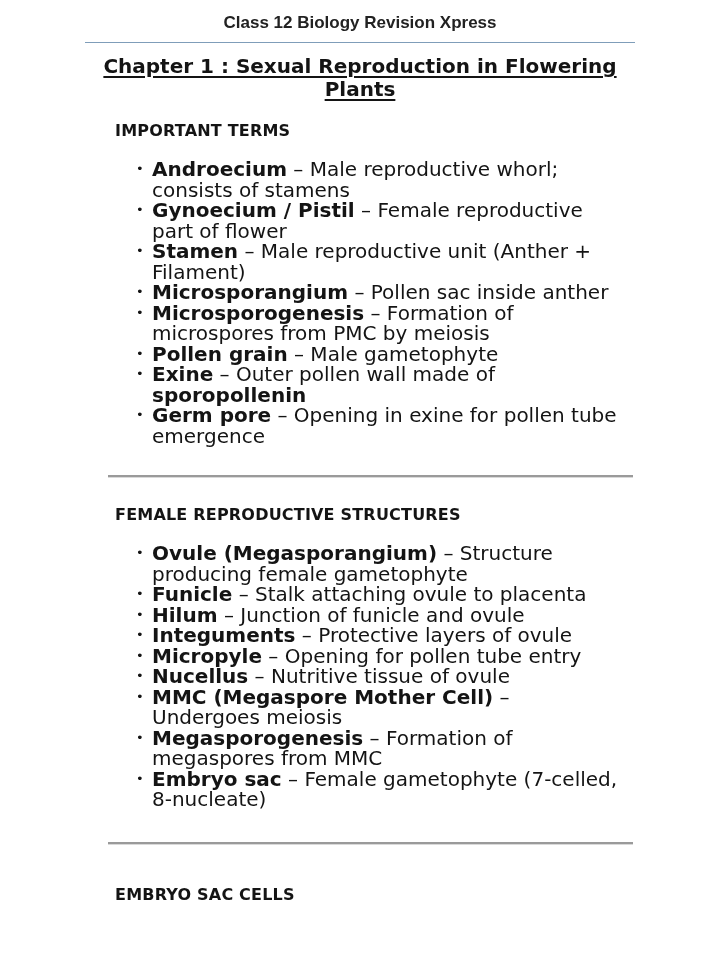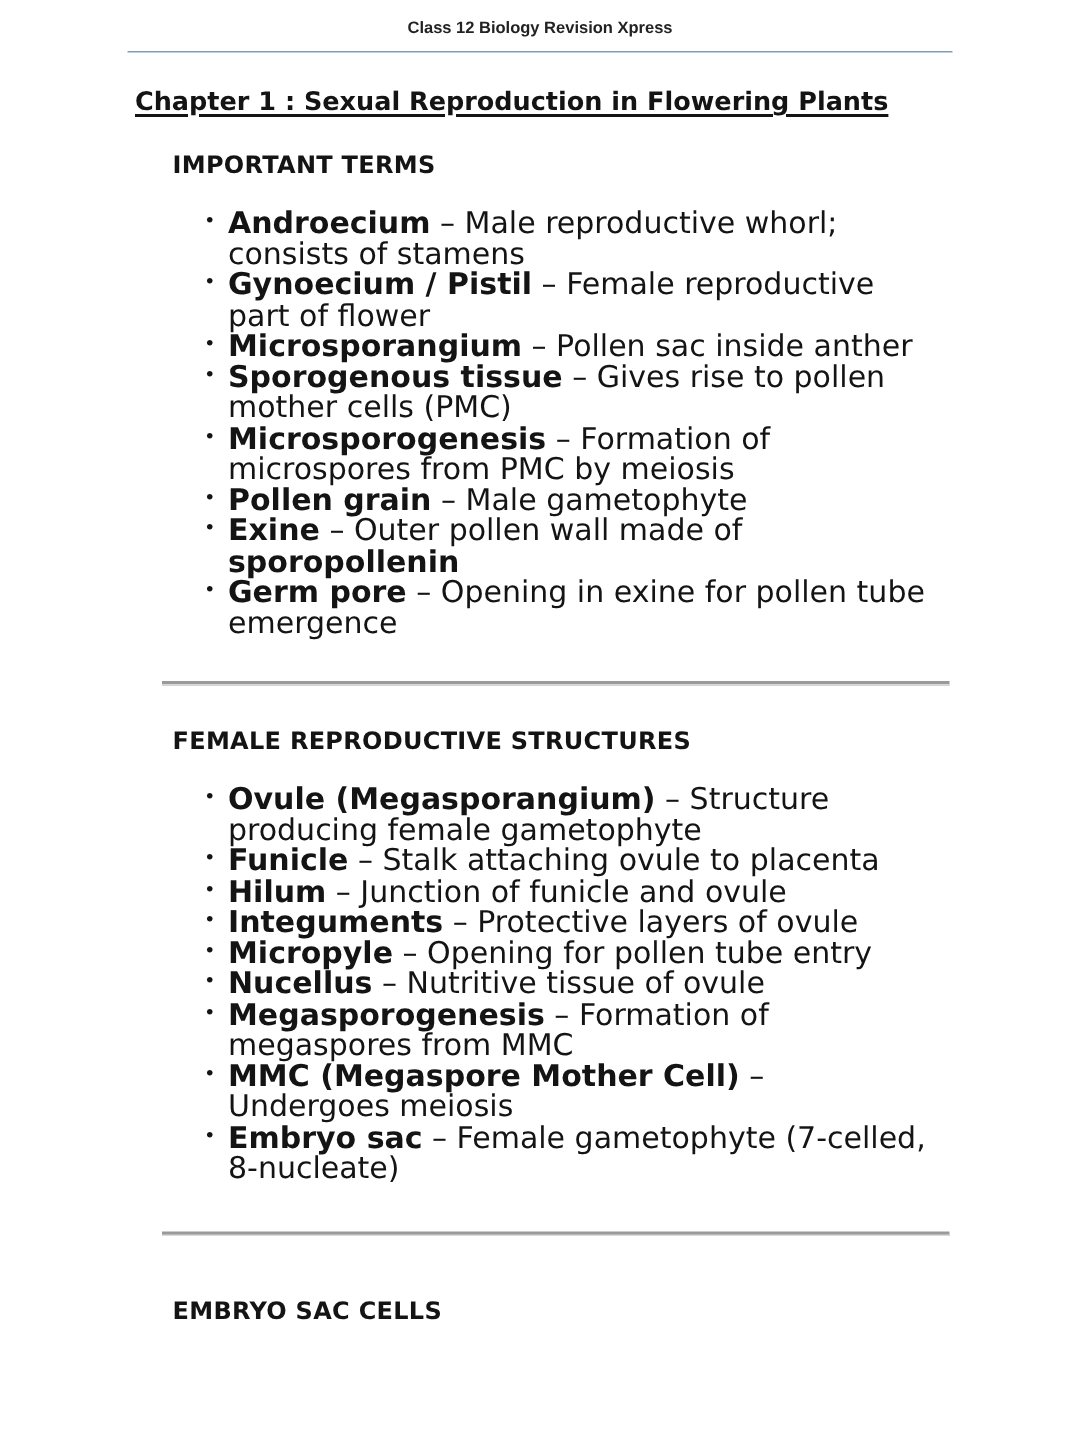--- a/index.html
+++ b/index.html
@@ -14,36 +14,36 @@
     color:var(--text-color);
     font-family:"DejaVu Sans",sans-serif;
     overflow:hidden;
     box-sizing:border-box;
   }
   .doc-header{
     padding-top:13px;
     text-align:center;
     font-family:"Liberation Sans",sans-serif;
     font-weight:bold;
-    font-size:11px;
+    font-size:17px;
     color:#222222;
   }
   .header-rule{
     width:550px;
     margin:9px auto 0 auto;
     border:none;
     border-top:1.5px solid var(--rule-blue);
     height:0;
   }
   .doc-title{
     width:540px;
-    margin:22px auto 0 auto;
-    text-align:left;
+    margin:12px auto 0 auto;
+    text-align:center;
     font-weight:bold;
-    font-size:17px;
+    font-size:20px;
     line-height:23px;
     text-decoration:underline;
     text-decoration-thickness:2px;
     text-underline-offset:3px;
   }
   .section-heading{
     margin:20px 0 0 115px;
     font-weight:bold;
     font-size:16px;
     line-height:19px;
@@ -89,41 +89,41 @@
   <div class="doc-header">Class 12 Biology Revision Xpress</div>
   <hr class="header-rule">
 
   <div class="doc-title">Chapter 1 : Sexual Reproduction in Flowering Plants</div>
 
   <div class="section-heading">IMPORTANT TERMS</div>
 
   <ul class="term-list">
     <li><span class="term">Androecium</span><span> – Male reproductive whorl; consists of stamens</span></li>
     <li><span class="term">Gynoecium / Pistil</span><span> – Female reproductive part of flower</span></li>
+    <li><span class="term">Stamen</span><span> – Male reproductive unit (Anther + Filament)</span></li>
     <li><span class="term">Microsporangium</span><span> – Pollen sac inside anther</span></li>
-    <li><span class="term">Sporogenous tissue</span><span> – Gives rise to pollen mother cells (PMC)</span></li>
     <li><span class="term">Microsporogenesis</span><span> – Formation of microspores from PMC by meiosis</span></li>
     <li><span class="term">Pollen grain</span><span> – Male gametophyte</span></li>
     <li><span class="term">Exine</span><span> – Outer pollen wall made of </span><span class="term">sporopollenin</span></li>
     <li><span class="term">Germ pore</span><span> – Opening in exine for pollen tube emergence</span></li>
   </ul>
 
   <hr class="section-divider">
 
   <div class="section-heading divider-gap">FEMALE REPRODUCTIVE STRUCTURES</div>
 
   <ul class="term-list">
     <li><span class="term">Ovule (Megasporangium)</span><span> – Structure producing female gametophyte</span></li>
     <li><span class="term">Funicle</span><span> – Stalk attaching ovule to placenta</span></li>
     <li><span class="term">Hilum</span><span> – Junction of funicle and ovule</span></li>
     <li><span class="term">Integuments</span><span> – Protective layers of ovule</span></li>
     <li><span class="term">Micropyle</span><span> – Opening for pollen tube entry</span></li>
     <li><span class="term">Nucellus</span><span> – Nutritive tissue of ovule</span></li>
+    <li><span class="term">MMC (Megaspore Mother Cell)</span><span> – Undergoes meiosis</span></li>
     <li><span class="term">Megasporogenesis</span><span> – Formation of megaspores from MMC</span></li>
-    <li><span class="term">MMC (Megaspore Mother Cell)</span><span> – Undergoes meiosis</span></li>
     <li><span class="term">Embryo sac</span><span> – Female gametophyte (7-celled, 8-nucleate)</span></li>
   </ul>
 
   <hr class="section-divider" style="margin-top:32px;">
 
   <div class="section-heading last-heading">EMBRYO SAC CELLS</div>
 
 </div>
 
 </body></html>

